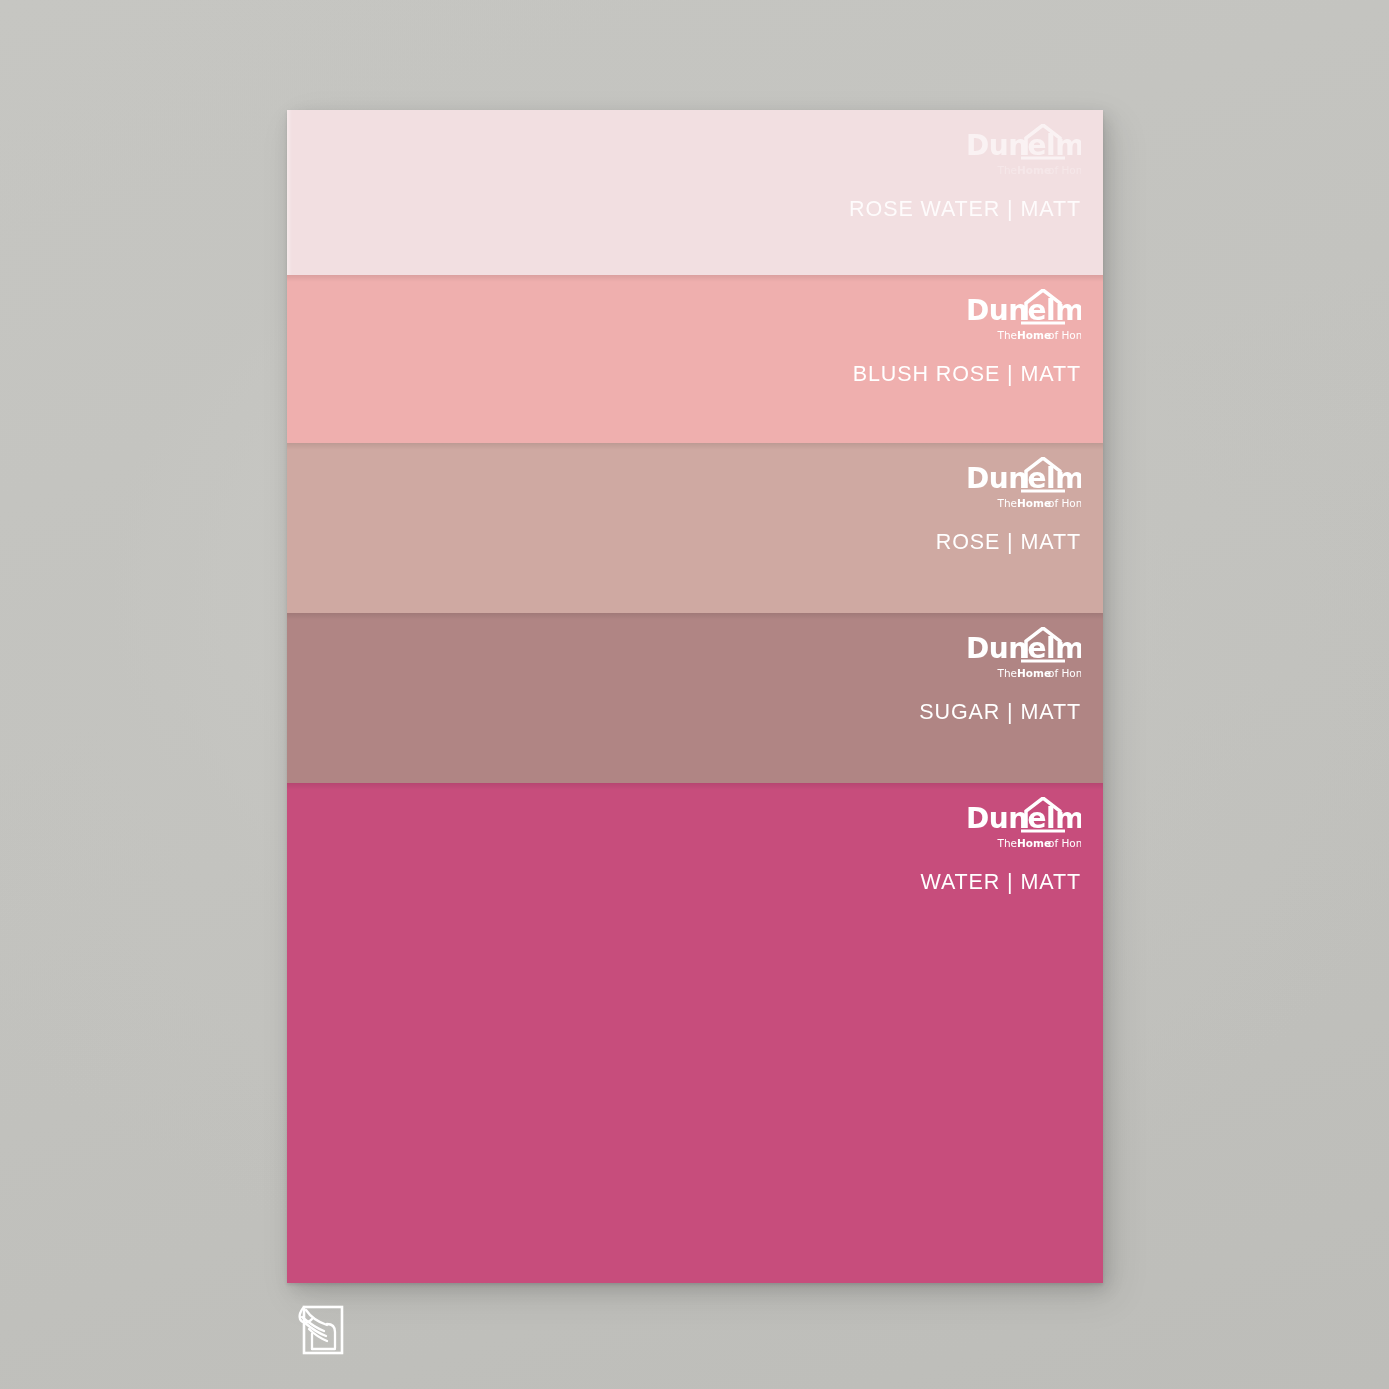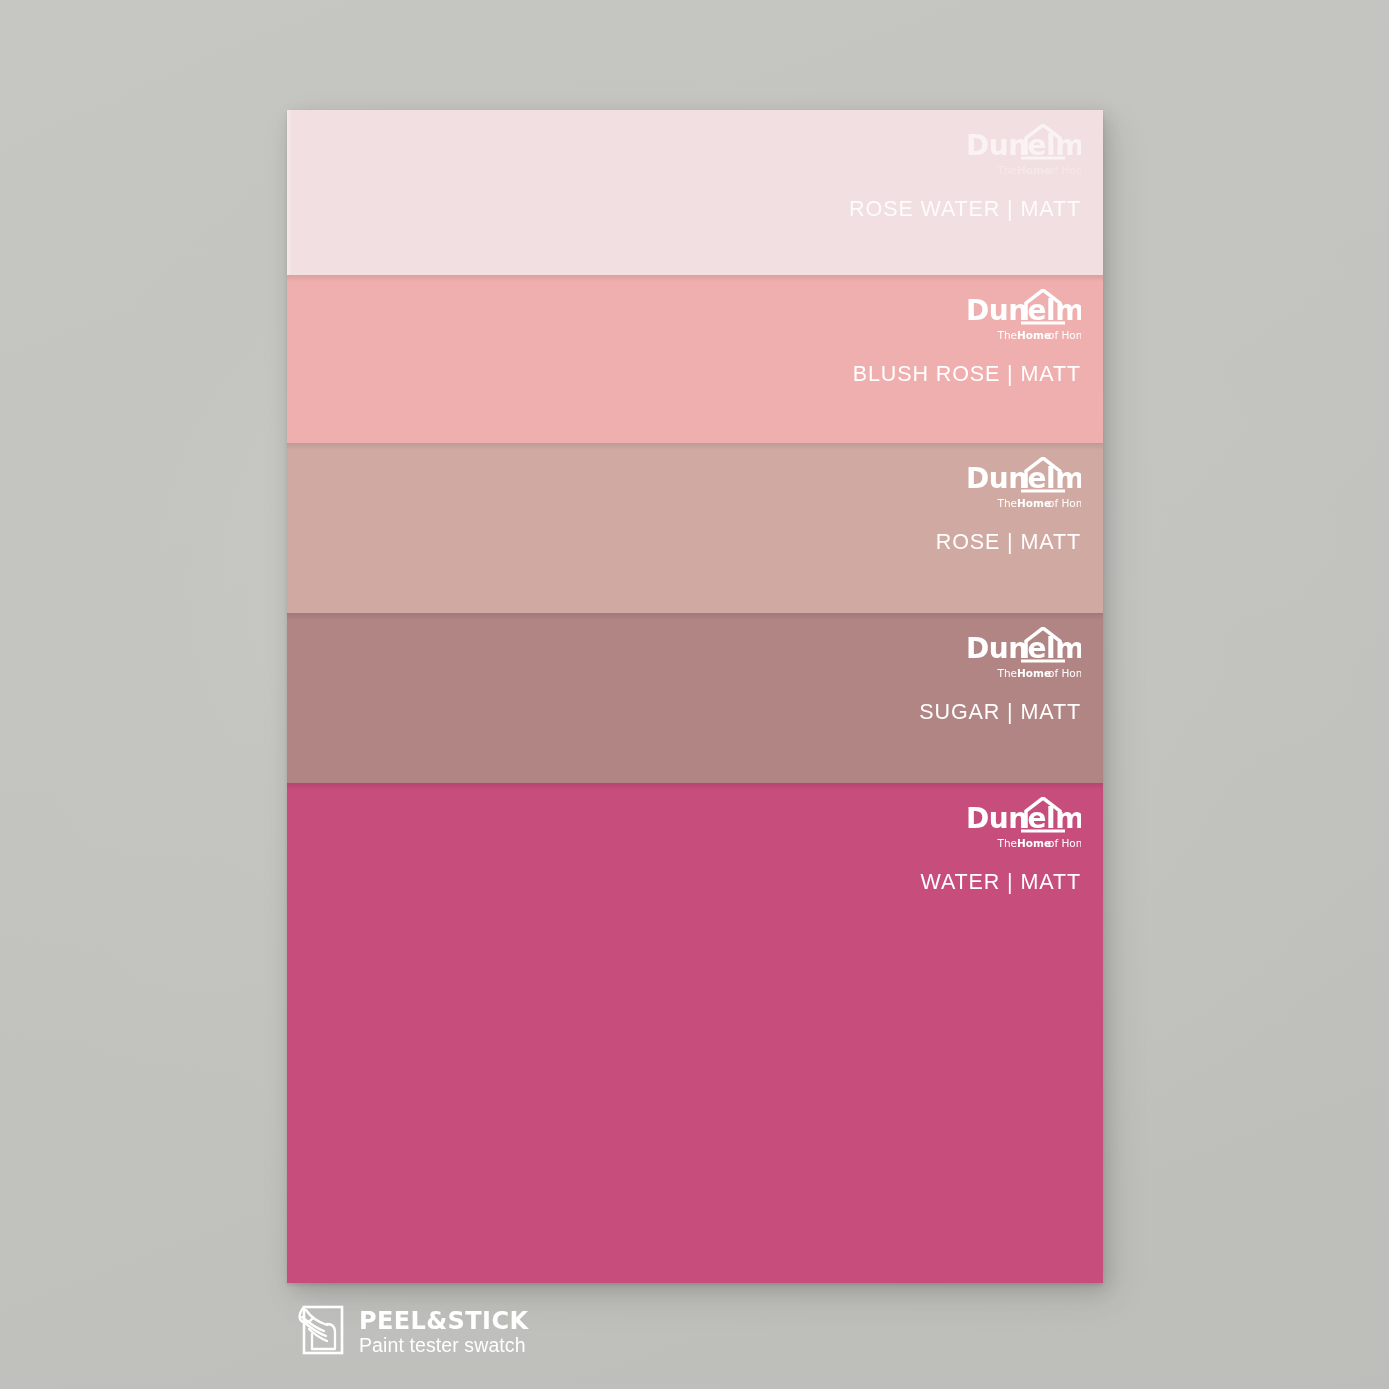--- a/index.html
+++ b/index.html
@@ -236,17 +236,13 @@
         <path d="M10 7 C 14 13, 22 19, 31 22"></path>
         <path d="M6 14 C 12 19, 20 25, 28 28"></path>
         <path d="M9 20 C 15 25, 22 30, 30 33"></path>
         <path d="M13 26 C 18 31, 24 35, 31 38"></path>
         <path d="M31 21 C 36 21, 39 24, 39 29 L 39 45"></path>
         <path d="M16 31 L 16 46"></path>
         <path d="M16 46 L 39 46"></path>
       </g>
     </svg>
   </span>
-  <span class="ps-text">
-    <span class="ps-title">PEEL&amp;STICK</span>
-    <span class="ps-sub" style="display:block;">Paint tester swatch</span>
-  </span>
 </div>
 
 </body></html>

